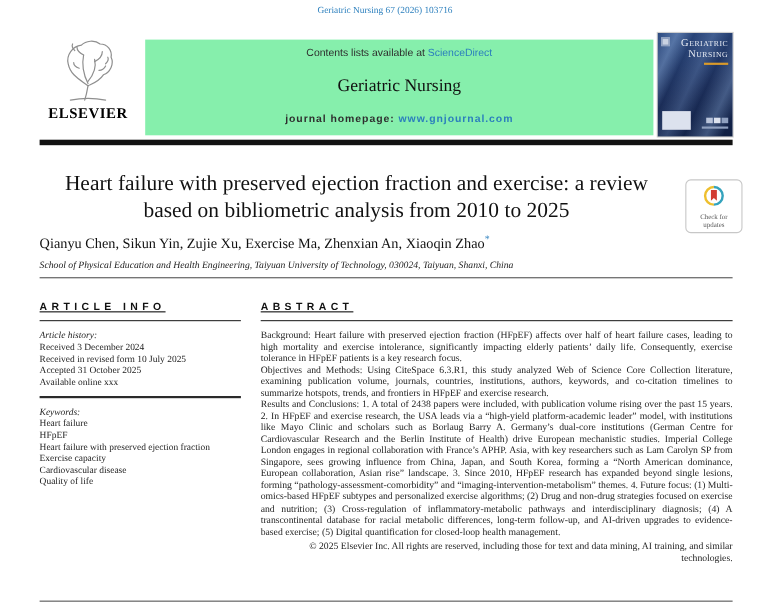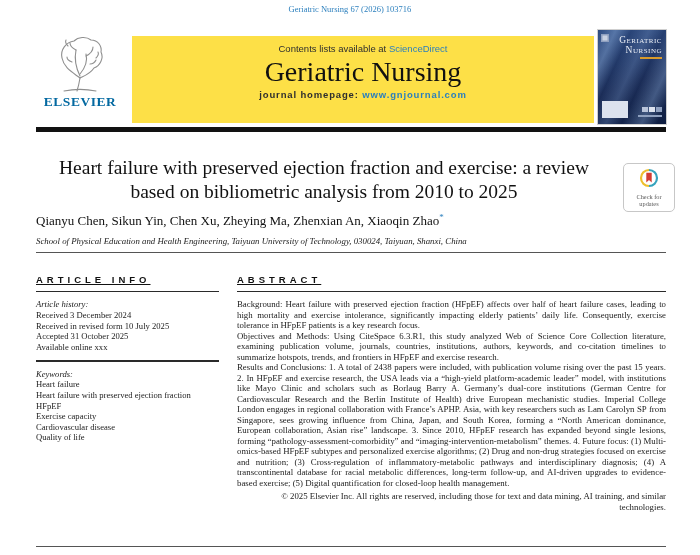--- a/index.html
+++ b/index.html
@@ -8,26 +8,26 @@
   .sans{font-family:"Liberation Sans","DejaVu Sans",sans-serif;}
   a,.link{color:#2b7fbd;text-decoration:none;cursor:pointer;}
 
   
   #citation{position:absolute;top:4px;left:0;right:0;text-align:center;
             font-size:8.5px;color:#2b7fbd;}
 
   
   #header{position:absolute;top:30px;left:36px;right:34px;height:95px;}
   #elsevier-block{position:absolute;left:0;top:4px;width:88px;text-align:center;}
-  #elsevier-wordmark{font-size:13.5px;font-weight:bold;letter-spacing:.5px;color:#0369a1;margin-top:-2px;}
-  #journal-box{position:absolute;left:96px;right:72px;top:6px;height:87px;background:#fde047;
+  #elsevier-wordmark{font-size:13.5px;font-weight:bold;letter-spacing:.5px;color:#000000;margin-top:-2px;}
+  #journal-box{position:absolute;left:96px;right:72px;top:6px;height:87px;background:#86efac;
                display:flex;flex-direction:column;align-items:center;justify-content:space-between;
-               padding:7px 0 23px 0;box-sizing:border-box;}
+               padding:7px 0 9px 0;box-sizing:border-box;}
   #contents-line{font-size:9.5px;color:#2e2e2e;}
-  #journal-title{font-size:28px;color:#111;}
+  #journal-title{font-size:16px;color:#111;}
   #homepage-line{font-size:9.5px;letter-spacing:.09em;font-weight:bold;color:#2e2e2e;}
   #cover{position:absolute;right:0;top:0;width:68px;height:94px;
          background:
            linear-gradient(115deg, rgba(150,185,235,0) 0%, rgba(160,195,240,.38) 16%, rgba(150,185,235,0) 30%,
              rgba(150,185,235,.24) 46%, rgba(120,160,220,0) 60%, rgba(160,195,240,.32) 78%, rgba(150,185,235,0) 92%),
            linear-gradient(160deg,#2c4a80 0%,#1b2d58 55%,#0f1e42 100%);
          box-shadow:0 0 0 1px #cfcfcf;}
   #cover-title{position:absolute;top:5px;right:4px;text-align:right;color:#e9edf5;
                font-variant:small-caps;font-size:9.5px;line-height:10px;letter-spacing:.5px;}
   #cover-rule{width:22px;height:2px;background:#d99a2b;margin:2px 0 0 auto;}
@@ -128,43 +128,43 @@
     <span>
       <svg width="20" height="20" viewBox="0 0 20 20">
         <path d="M10 2 A8 8 0 0 0 10 18" fill="none" stroke="#eebf2e" stroke-width="2.2"></path>
         <path d="M10 18 A8 8 0 0 0 10 2" fill="none" stroke="#35a3bd" stroke-width="2.2"></path>
         <path d="M7.3 4.8 h5.4 v9.6 l-2.7 -2.4 l-2.7 2.4 z" fill="#d23c32"></path>
       </svg>
     </span>
     <span class="cap"><span>Check for</span><br><span>updates</span></span>
   </div>
 
-  <div id="authors"><span>Qianyu Chen, Sikun Yin, Chen Xu, Zheying Ma, Zhenxian An, Xiaoqin Zhao</span><sup>*</sup></div>
+  <div id="authors"><span>Qianyu Chen, Sikun Yin, Zujie Xu, Exercise Ma, Zhenxian An, Xiaoqin Zhao</span><sup>*</sup></div>
   <div id="affiliation">School of Physical Education and Health Engineering, Taiyuan University of Technology, 030024, Taiyuan, Shanxi, China</div>
   <div id="rule-authors"></div>
 
   <div id="info-col">
     <div class="sec-head">ARTICLE INFO</div>
     <div class="rule"></div>
     <div class="block">
       <div class="lbl">Article history:</div>
       <div>
           <div class="hist-line">Received 3 December 2024</div>
           <div class="hist-line">Received in revised form 10 July 2025</div>
           <div class="hist-line">Accepted 31 October 2025</div>
           <div class="hist-line">Available online xxx</div>
         </div>
     </div>
     <div class="rule2"></div>
     <div class="block">
       <div class="lbl">Keywords:</div>
       <div>
           <div class="kw-line">Heart failure</div>
+          <div class="kw-line">HFpEF</div>
           <div class="kw-line">Heart failure with preserved ejection fraction</div>
-          <div class="kw-line">HFpEF</div>
           <div class="kw-line">Exercise capacity</div>
           <div class="kw-line">Cardiovascular disease</div>
           <div class="kw-line">Quality of life</div>
         </div>
     </div>
   </div>
 
   <div id="abstract-col">
     <div class="sec-head">ABSTRACT</div>
     <div class="rule"></div>

